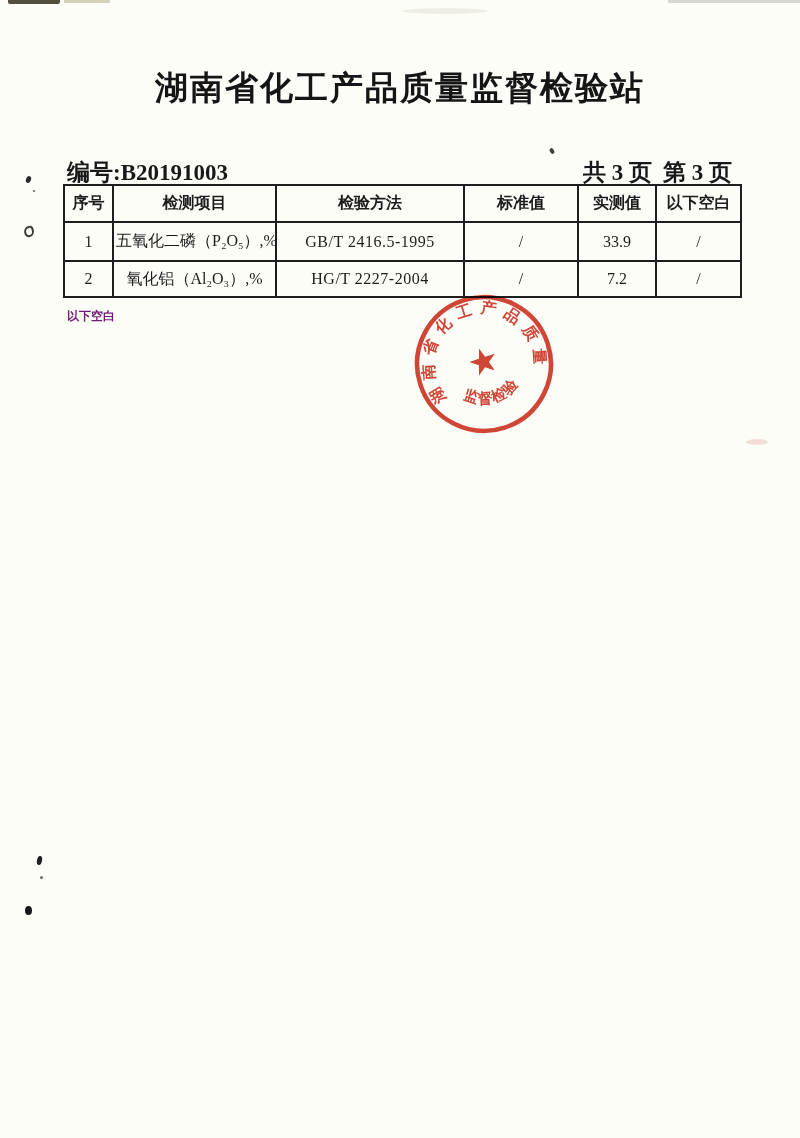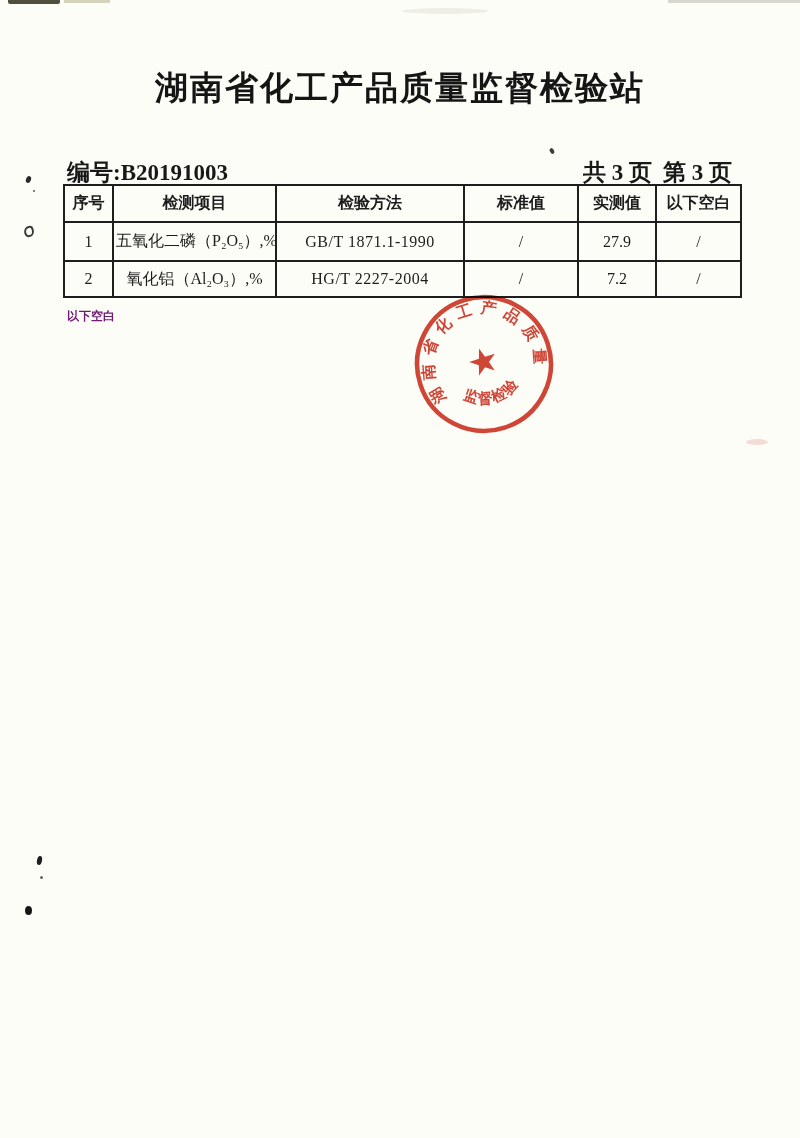--- a/index.html
+++ b/index.html
@@ -124,23 +124,23 @@
         <th>检验方法</th>
         <th>标准值</th>
         <th>实测值</th>
         <th>以下空白</th>
       </tr>
     </thead>
     <tbody>
       <tr class="data-row-1">
         <td>1</td>
         <td>五氧化二磷（P₂O₅）,%</td>
-        <td class="method-cell">GB/T 1871.1-1990</td>
+        <td class="method-cell">GB/T 2416.5-1995</td>
         <td>/</td>
-        <td>27.9</td>
+        <td>33.9</td>
         <td>/</td>
       </tr>
       <tr class="data-row-2">
         <td>2</td>
         <td>氧化铝（Al₂O₃）,%</td>
         <td class="method-cell">HG/T 2227-2004</td>
         <td>/</td>
         <td>7.2</td>
         <td>/</td>
       </tr>

